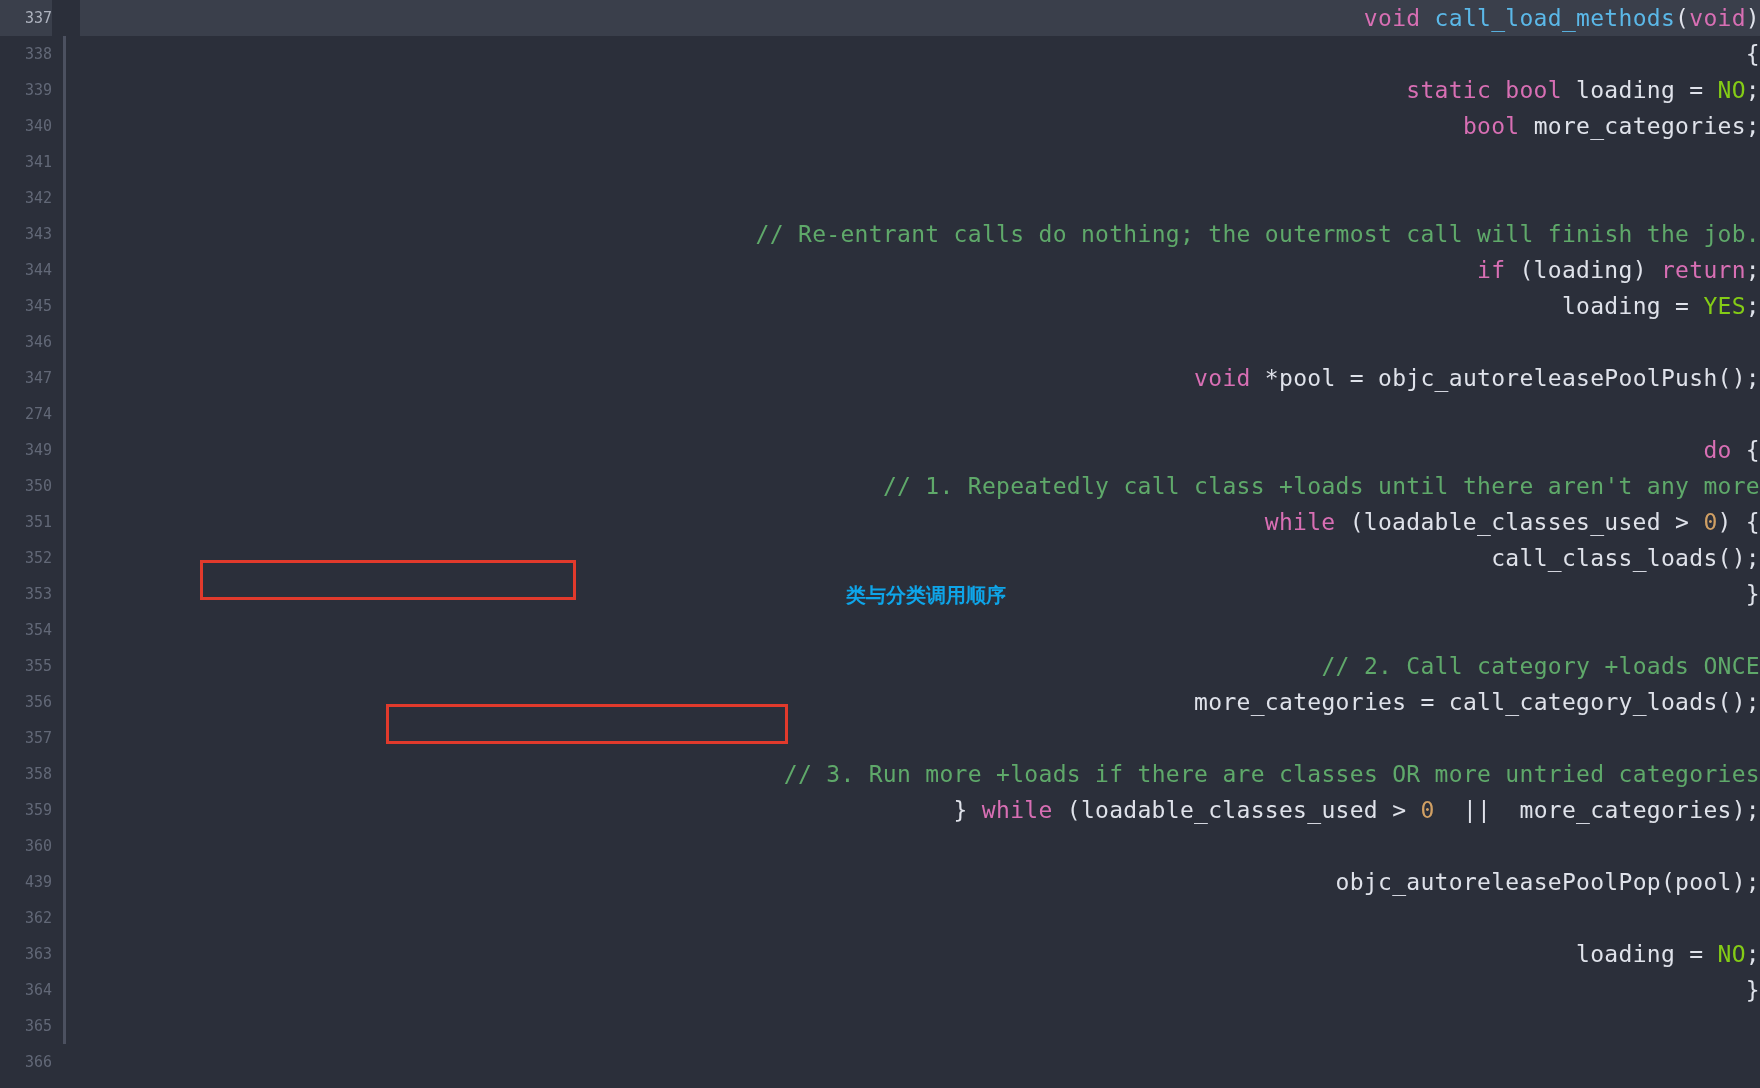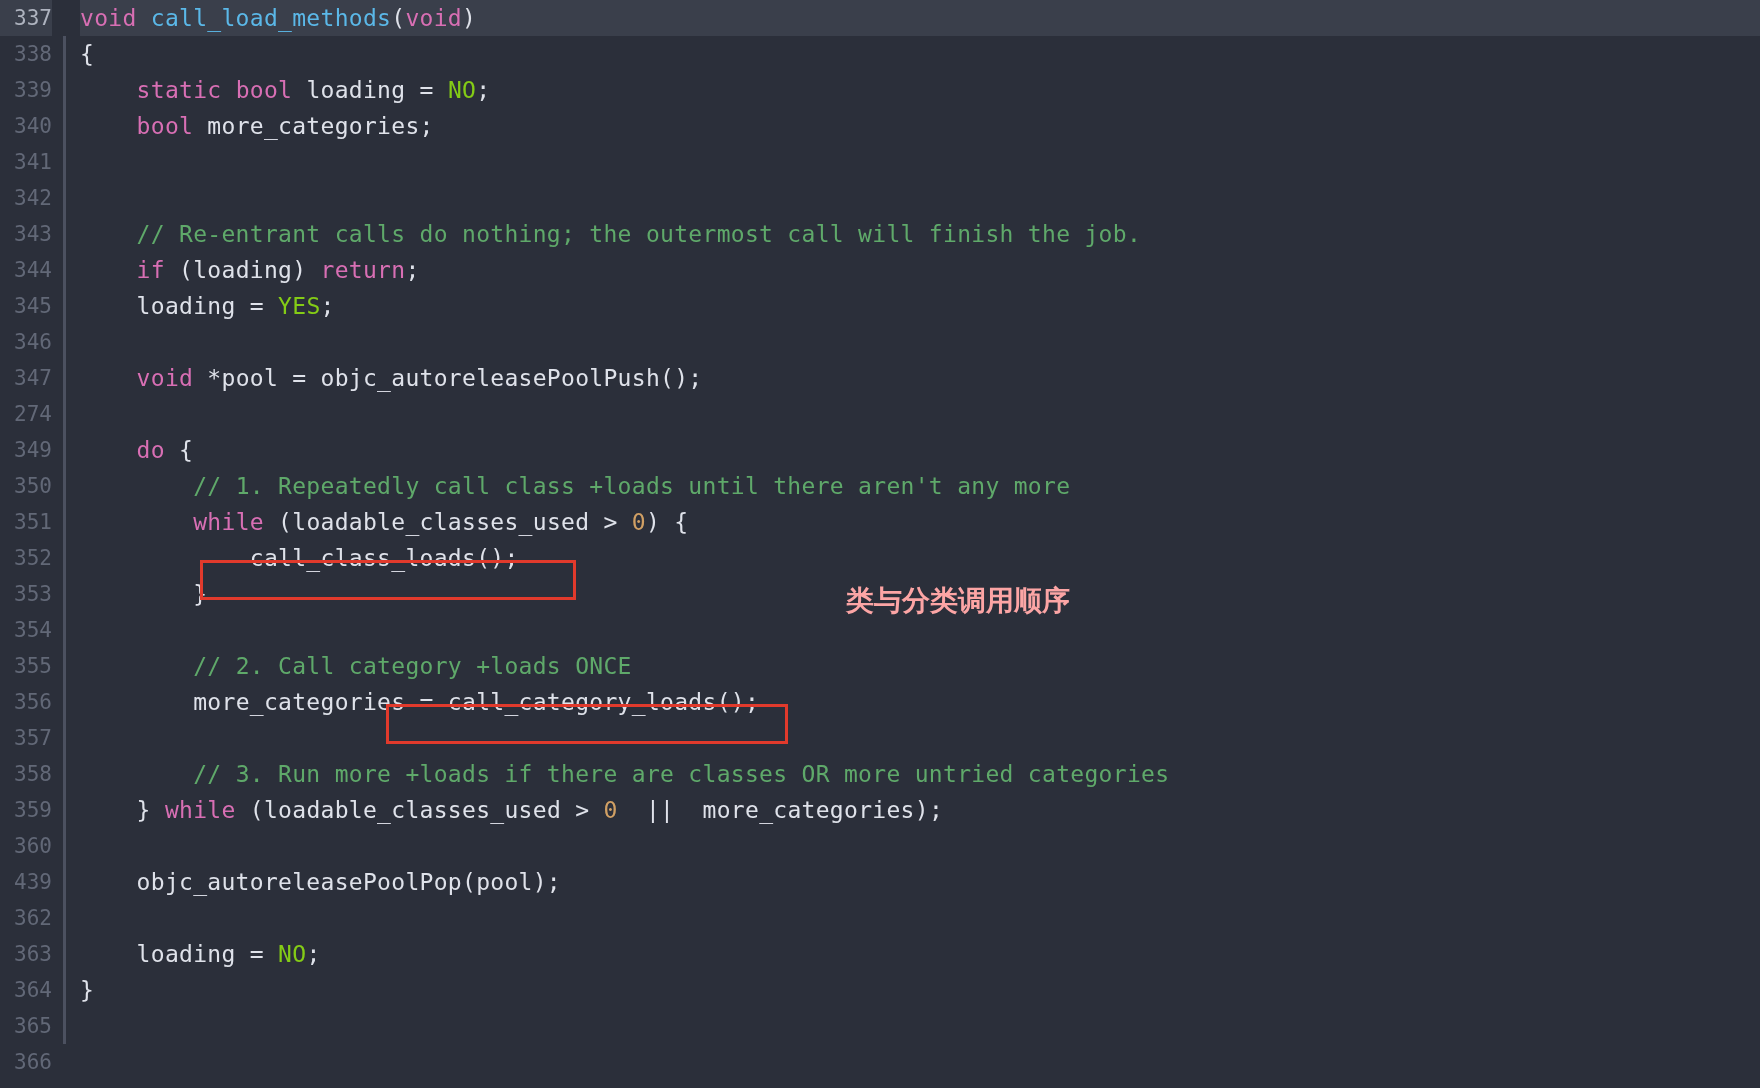--- a/index.html
+++ b/index.html
@@ -22,21 +22,21 @@
     background: #2b2f3a;
     color: #626877;
     text-align: right;
     padding-right: 8px;
     flex-shrink: 0;
     user-select: none;
   }
   .gutter-line {
     height: 36px;
     line-height: 36px;
-    font-size: 21px;
+    font-size: 15px;
   }
   .gutter-line.hl {
     background: #3a3f4b;
     color: #aeb3bf;
   }
   .fold-marker {
     position: absolute;
     left: 63px;
     top: 0;
     width: 7px;
@@ -54,40 +54,41 @@
     padding-left: 20px;
     position: relative;
   }
   .line {
     height: 36px;
     line-height: 36px;
     white-space: pre;
     letter-spacing: 0.3px;
     color: #dfe2ea;
     position: relative;
+    text-align: right;
   }
   .line.hl { background: #3a3f4b; }
   .kw   { color: #d86fb4; }
   .fn   { color: #5bb8e8; }
   .txt  { color: #dfe2ea; }
   .num  { color: #d1a064; }
   .con  { color: #84cc16; }
   .cmt  { color: #5fa96a; }
   .op   { color: #dfe2ea; }
   .redbox {
     position: absolute;
     border: 3px solid #e13a2c;
     pointer-events: none;
     z-index: 5;
   }
   .annotation {
     position: absolute;
-    color: #fca5a5;
+    color: #0ea5e9;
     font-family: Liberation Sans, sans-serif;
-    font-size: 28px;
+    font-size: 20px;
     font-weight: 600;
     z-index: 6;
   }
 </style>
 </head>
 <body>
 
 <div class="editor">
 
   <div class="gutter" id="gutter">

